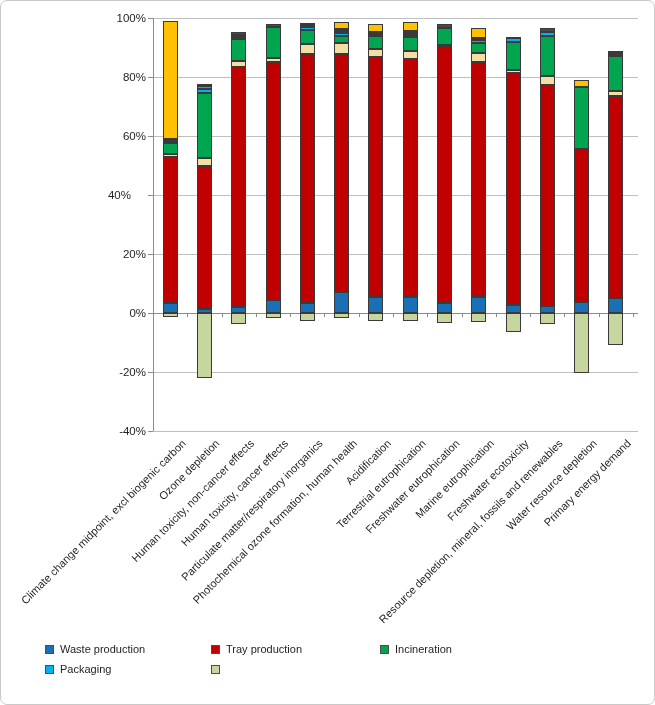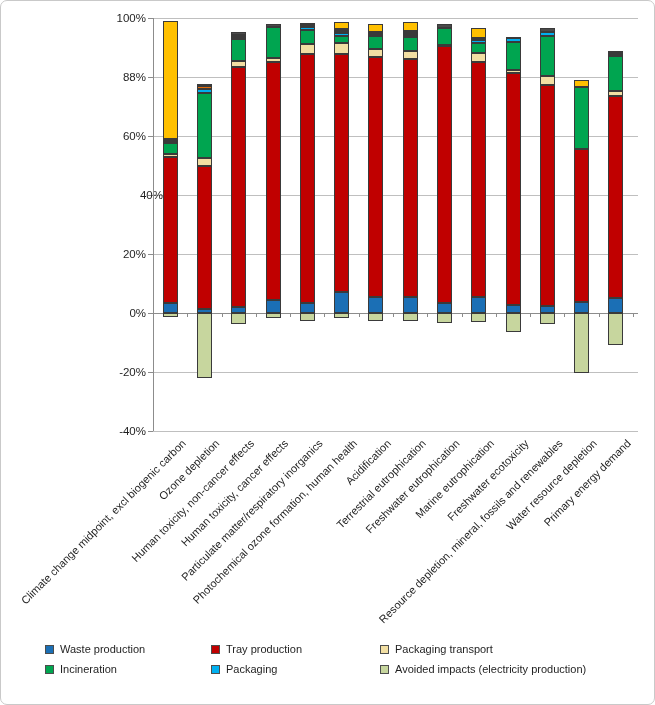--- a/index.html
+++ b/index.html
@@ -31,27 +31,27 @@
 </head>
 <body>
 
 <div class="chart-frame">
   <div class="plot-area" id="plot">
       <div class="gridline" style="left: 152px; top: 16.5px; width: 485px;"></div>
       <div class="y-tick" style="left: 147px; top: 16.5px;"></div>
       <div class="y-label" style="left: 105px; top: 11px;">100%</div>
       <div class="gridline" style="left: 152px; top: 75.5px; width: 485px;"></div>
       <div class="y-tick" style="left: 147px; top: 75.5px;"></div>
-      <div class="y-label" style="left: 105px; top: 70px;">88%</div>
+      <div class="y-label" style="left: 105px; top: 70px;">80%</div>
       <div class="gridline" style="left: 152px; top: 134.5px; width: 485px;"></div>
       <div class="y-tick" style="left: 147px; top: 134.5px;"></div>
       <div class="y-label" style="left: 105px; top: 129px;">60%</div>
       <div class="gridline" style="left: 152px; top: 193.5px; width: 485px;"></div>
       <div class="y-tick" style="left: 147px; top: 193.5px;"></div>
-      <div class="y-label" style="left: 122px; top: 188px;">40%</div>
+      <div class="y-label" style="left: 90px; top: 188px;">40%</div>
       <div class="gridline" style="left: 152px; top: 252.5px; width: 485px;"></div>
       <div class="y-tick" style="left: 147px; top: 252.5px;"></div>
       <div class="y-label" style="left: 105px; top: 247px;">20%</div>
       <div class="gridline zero" style="left: 152px; top: 311.5px; width: 485px;"></div>
       <div class="y-tick" style="left: 147px; top: 311.5px;"></div>
       <div class="y-label" style="left: 105px; top: 306px;">0%</div>
       <div class="gridline" style="left: 152px; top: 370.5px; width: 485px;"></div>
       <div class="y-tick" style="left: 147px; top: 370.5px;"></div>
       <div class="y-label" style="left: 105px; top: 365px;">-20%</div>
       <div class="gridline" style="left: 152px; top: 429.5px; width: 485px;"></div>
@@ -199,29 +199,24 @@
   <div class="legend" id="legend">
       <div class="legend-item">
         <span class="swatch" style="background: rgb(27, 111, 181);"></span>
         <span>Waste production</span>
       </div>
       <div class="legend-item">
         <span class="swatch" style="background: rgb(192, 0, 0);"></span>
         <span>Tray production</span>
       </div>
       <div class="legend-item">
-        <span class="swatch" style="background: rgb(242, 223, 163);"></span>
-        <span>Packaging transport</span>
-      </div>
-      <div class="legend-item">
         <span class="swatch" style="background: rgb(0, 165, 80);"></span>
         <span>Incineration</span>
       </div>
       <div class="legend-item">
         <span class="swatch" style="background: rgb(0, 176, 240);"></span>
         <span>Packaging</span>
       </div>
       <div class="legend-item">
         <span class="swatch" style="background: rgb(199, 214, 158);"></span>
-        <span>Avoided impacts (electricity production)</span>
       </div>
     </div>
 </div>
 
 </body></html>

